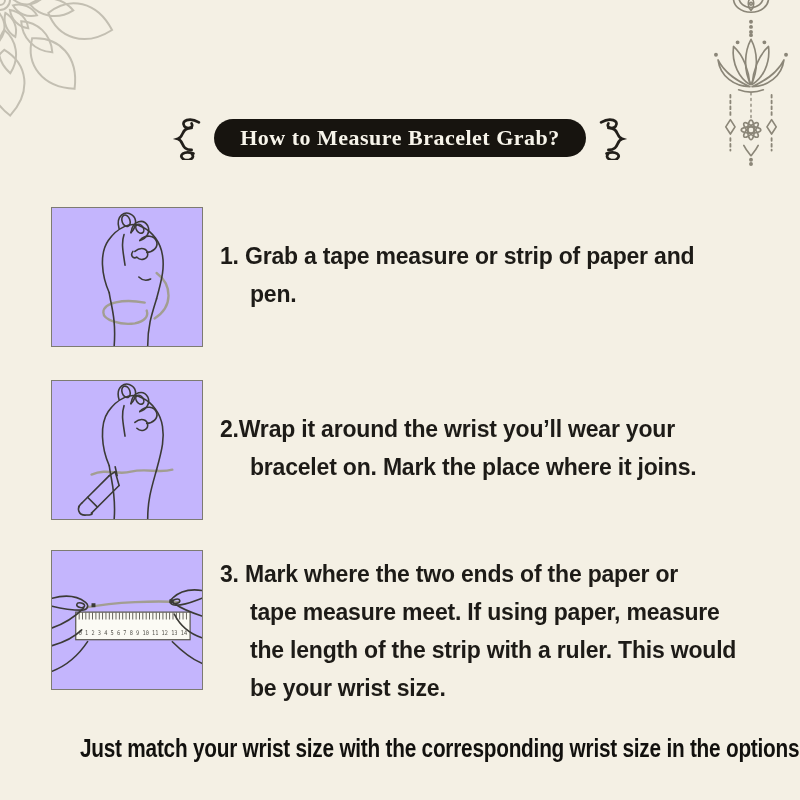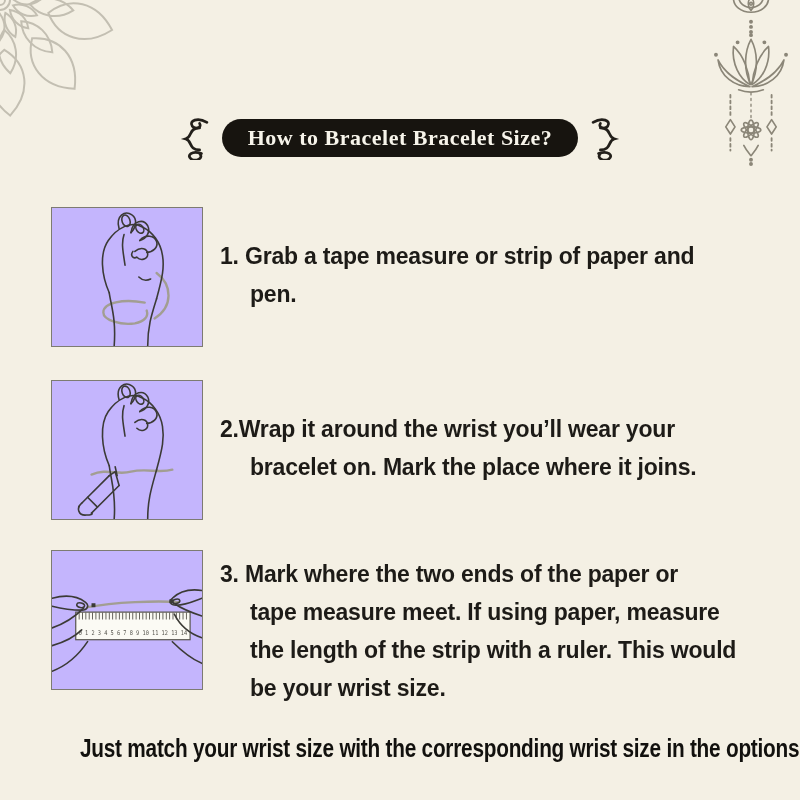--- a/index.html
+++ b/index.html
@@ -132,21 +132,21 @@
 
 
   <div class="badge-row">
     <svg class="flourish left" viewBox="0 0 36 48">
       <g stroke="#221f1a" stroke-width="3" fill="none" stroke-linecap="round">
         <path d="M31,7 C21,1 11,5 15,11 C18,15 26,13 23,8"></path>
         <path d="M23,13 C11,13 15,23 8,25 C15,27 11,37 23,37"></path>
         <path d="M25,41 C15,37 8,43 14,47 C19,50 28,46 23,41"></path>
       </g>
     </svg>
-    <div class="badge">How to Bracelet Bracelet Size?</div>
+    <div class="badge">How to Measure Bracelet Grab?</div>
     <svg class="flourish right" viewBox="0 0 36 48">
       <g stroke="#221f1a" stroke-width="3" fill="none" stroke-linecap="round">
         <path d="M31,7 C21,1 11,5 15,11 C18,15 26,13 23,8"></path>
         <path d="M23,13 C11,13 15,23 8,25 C15,27 11,37 23,37"></path>
         <path d="M25,41 C15,37 8,43 14,47 C19,50 28,46 23,41"></path>
       </g>
     </svg>
   </div>
 
   <div class="step s1">

